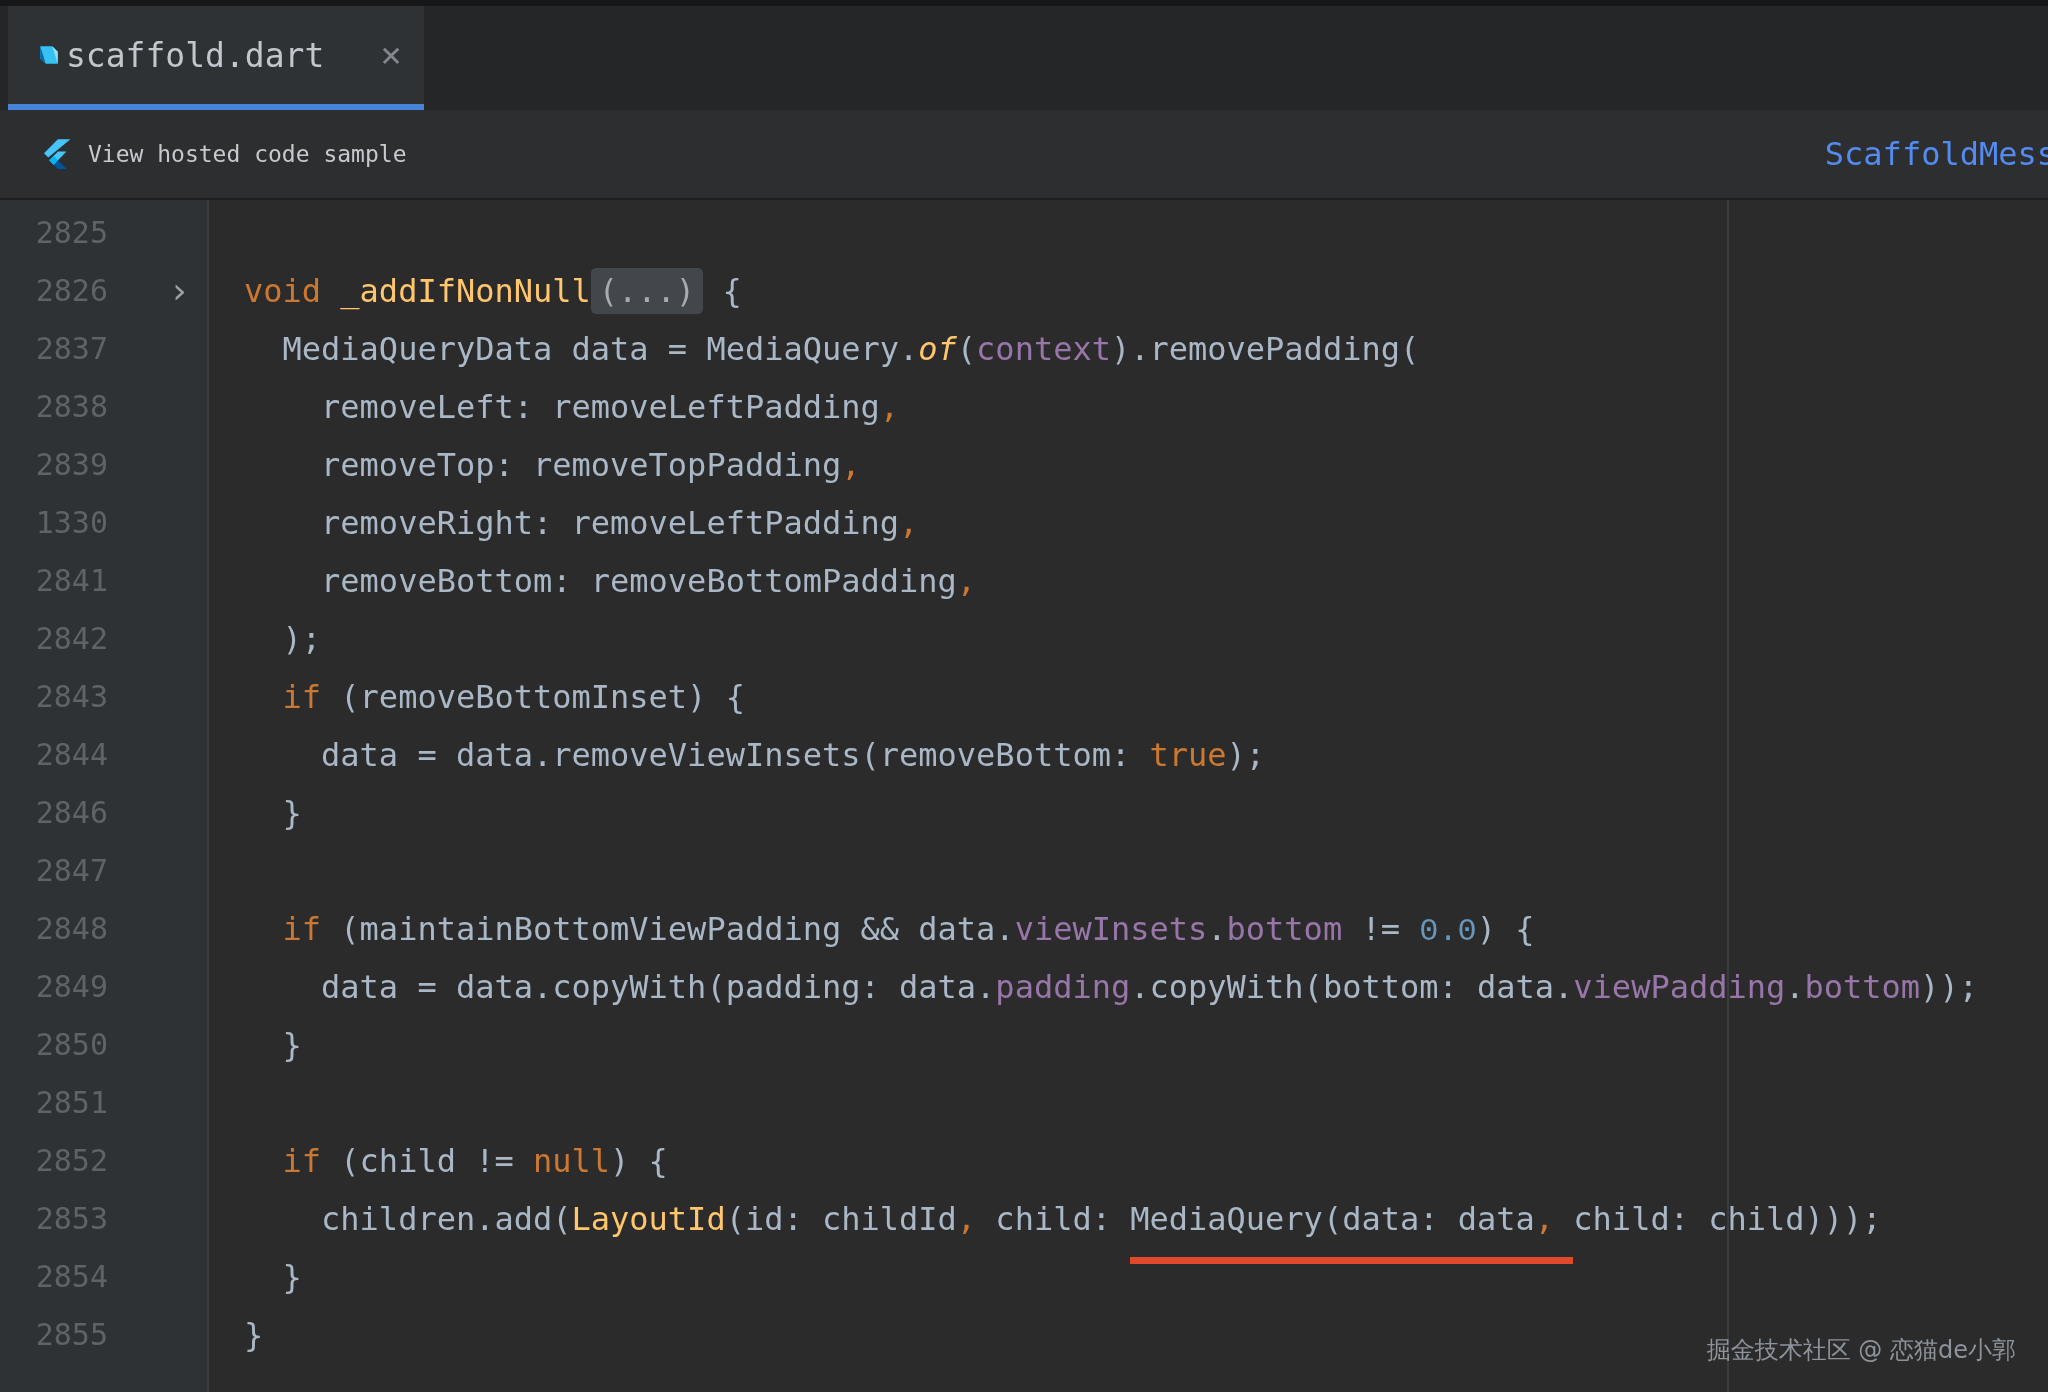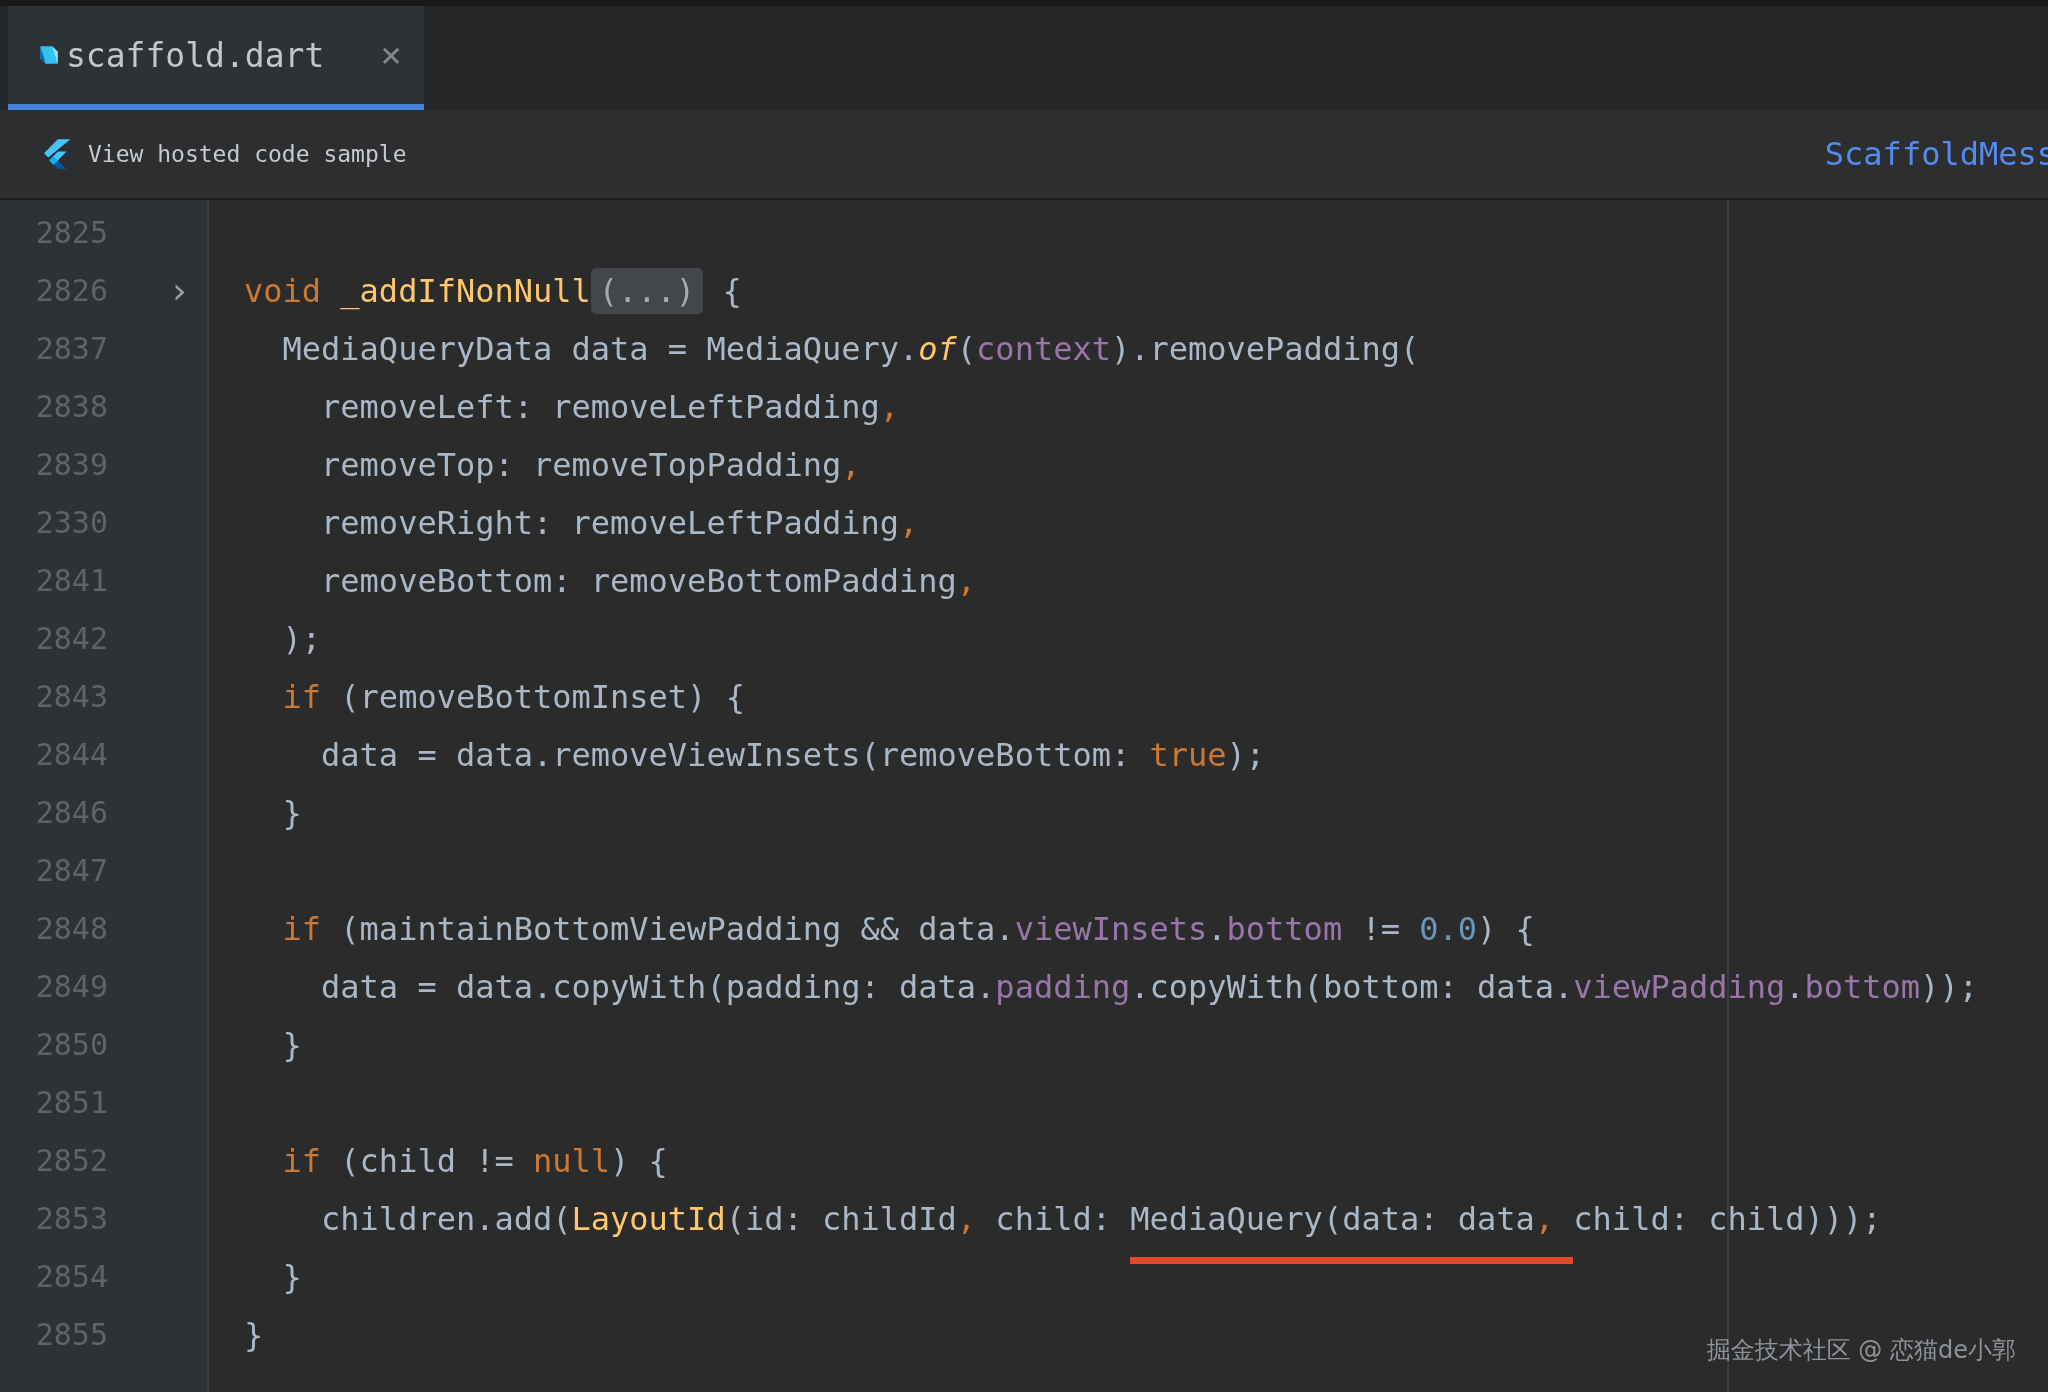--- a/index.html
+++ b/index.html
@@ -23,21 +23,21 @@
   .g-row{height:58px;line-height:58px;position:relative;text-align:right;padding-right:99px;
          font-size:30px;color:var(--line-number,#606366);}
   .fold-arrow{position:absolute;right:8px;top:0;width:40px;text-align:center;color:#9ba1a8;font-size:36px;cursor:pointer;}
   .code{flex:1;padding-top:4px;position:relative;}
   .c-row{height:58px;line-height:58px;white-space:pre;padding-left:35px;font-size:32px;
          color:var(--default-text,#a9b7c6);position:relative;cursor:text;}
   .tok.kw,.tok.cm{color:var(--keyword,#cc7832);}
   .tok.fn{color:var(--function,#ffc66d);}
   .tok.it{color:var(--function,#ffc66d);font-style:italic;}
   .tok.pu{color:var(--member,#9876aa);}
-  .tok.nu{color:var(--number,#6897bb);}
+  .tok.nu{color:var(--number,#6897bb);font-family:Liberation Mono, monospace;}
   .tok.fold{background:#43474c;color:#a6abb2;border-radius:5px;padding:4px 8px;cursor:pointer;}
   .annot{position:relative;display:inline-block;}
   .annot::after{content:"";position:absolute;left:0;right:0;bottom:-16px;height:7px;
                 background:var(--annotation-red,#e0492c);}
   .watermark{position:absolute;right:32px;bottom:26px;font-size:24px;color:#8d939b;
              font-family:"DejaVu Sans","Liberation Sans",sans-serif;}
 </style>
 </head>
 <body>
 
@@ -72,21 +72,21 @@
   </div>
 
   <div class="editor">
     <div class="guide"></div>
     <div class="gutter" id="gutter">
         <div class="g-row"><span>2825</span></div>
         <div class="g-row"><span>2826</span><span class="fold-arrow">›</span></div>
         <div class="g-row"><span>2837</span></div>
         <div class="g-row"><span>2838</span></div>
         <div class="g-row"><span>2839</span></div>
-        <div class="g-row"><span>2330</span></div>
+        <div class="g-row"><span>1330</span></div>
         <div class="g-row"><span>2841</span></div>
         <div class="g-row"><span>2842</span></div>
         <div class="g-row"><span>2843</span></div>
         <div class="g-row"><span>2844</span></div>
         <div class="g-row"><span>2846</span></div>
         <div class="g-row"><span>2847</span></div>
         <div class="g-row"><span>2848</span></div>
         <div class="g-row"><span>2849</span></div>
         <div class="g-row"><span>2850</span></div>
         <div class="g-row"><span>2851</span></div>

